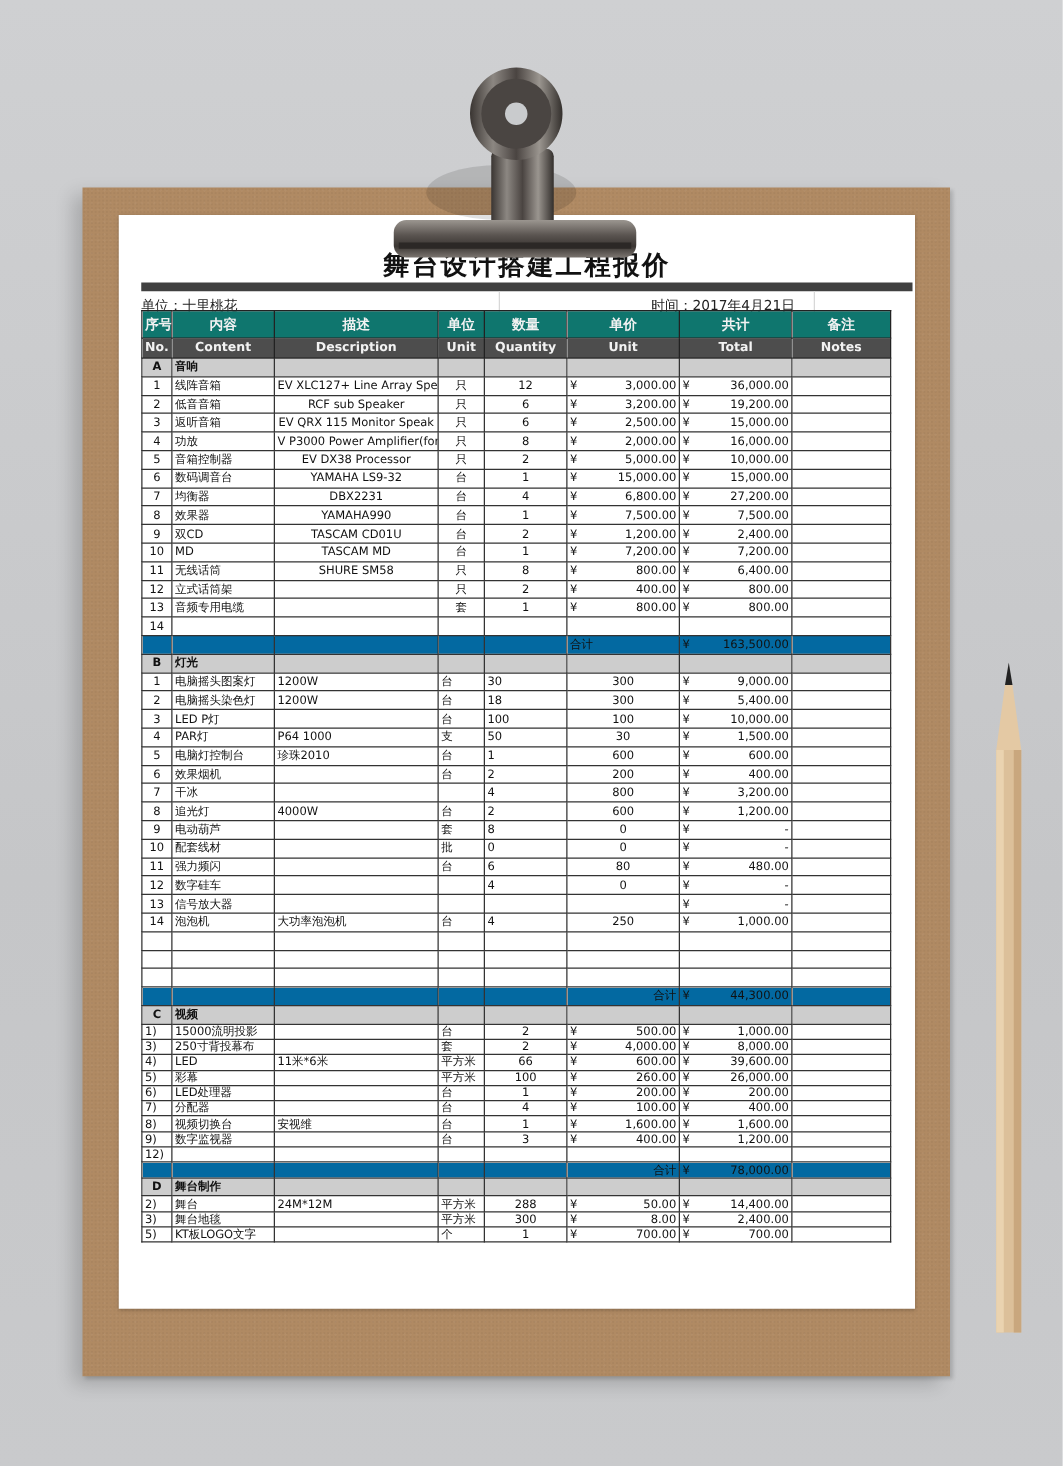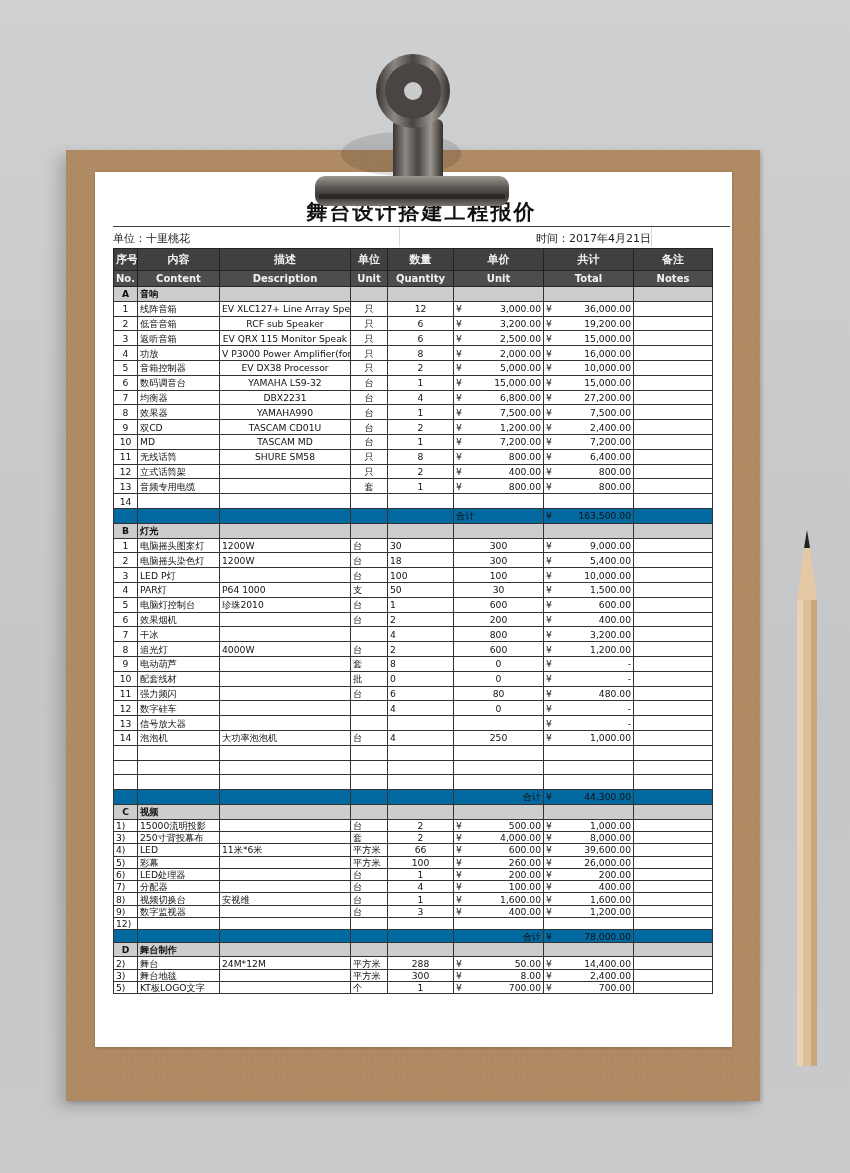--- a/index.html
+++ b/index.html
@@ -3,29 +3,29 @@
 <meta charset="utf-8">
 <style>
   html,body{margin:0;padding:0;}
   body{width:850px;height:1173px;position:relative;overflow:hidden;background:#c8c9cb;font-family:"DejaVu Sans","Liberation Sans",sans-serif;}
   .bg{position:absolute;inset:0;background:linear-gradient(180deg,#cfd0d2 0%,#c5c6c8 60%,#c9cacc 100%);}
   .board{position:absolute;left:66px;top:150px;width:694px;height:951px;background:#b08a63;
     background-image:radial-gradient(rgba(0,0,0,0.04) 1px,transparent 1px),radial-gradient(rgba(255,255,255,0.04) 1px,transparent 1px);
     background-size:3px 3px,5px 5px;box-shadow:-8px 6px 14px rgba(0,0,0,0.18), 2px 2px 3px rgba(0,0,0,0.15);}
   .paper{position:absolute;left:95px;top:172px;width:637px;height:875px;background:#ffffff;box-shadow:0 1px 3px rgba(0,0,0,0.25);}
   .title{position:absolute;left:16px;right:0;top:26px;text-align:center;font-size:21px;font-weight:bold;color:#111;letter-spacing:2px;}
-  .meta{position:absolute;left:18px;top:54px;width:617px;height:20px;border-top:1px solid #404040;font-size:11px;color:#222;}
+  .meta{position:absolute;left:18px;top:54px;width:617px;height:20px;border-top:7px solid #404040;font-size:11px;color:#222;}
   .meta .unit{position:absolute;left:0;top:4px;}
-  .meta .time{position:absolute;right:79px;top:4px;text-align:right;}
+  .meta .time{position:absolute;right:94px;top:4px;text-align:right;}
   .meta .divider{position:absolute;left:286px;top:0;height:20px;border-left:1px solid #d8d8d8;}
   .meta .divider2{position:absolute;left:538px;top:0;height:20px;border-left:1px solid #d8d8d8;}
 
   table.sheet{position:absolute;left:18px;top:76px;width:599px;border-collapse:collapse;table-layout:fixed;font-size:9.2px;color:#111;}
   table.sheet td{border:1px solid #333;padding:0 2px;height:13.8px;line-height:13px;white-space:nowrap;overflow:hidden;}
-  table.sheet tr.h1 td{background:#404040;color:#f2f2f2;font-weight:bold;text-align:center;font-size:11px;height:21px;border-color:#222;}
+  table.sheet tr.h1 td{background:#0f766e;color:#f2f2f2;font-weight:bold;text-align:center;font-size:11px;height:21px;border-color:#222;}
   table.sheet tr.h2 td{background:#4d4d4d;color:#f2f2f2;font-weight:bold;text-align:center;font-size:10px;height:15px;border-color:#222;}
   table.sheet tr.sec td{background:#cdcdcd;font-weight:bold;}
   table.sheet tr.sum td{background:#0369a1;}
   table.sheet tr.tight td{height:11.3px;line-height:11px;}
   .c{text-align:center;}
   .r{text-align:right;}
   .l{text-align:left;}
   .money{display:flex;justify-content:space-between;}
   .clip{position:absolute;left:313px;top:44px;width:198px;height:164px;}
   .pencil{position:absolute;left:795px;top:530px;width:24px;height:540px;}

